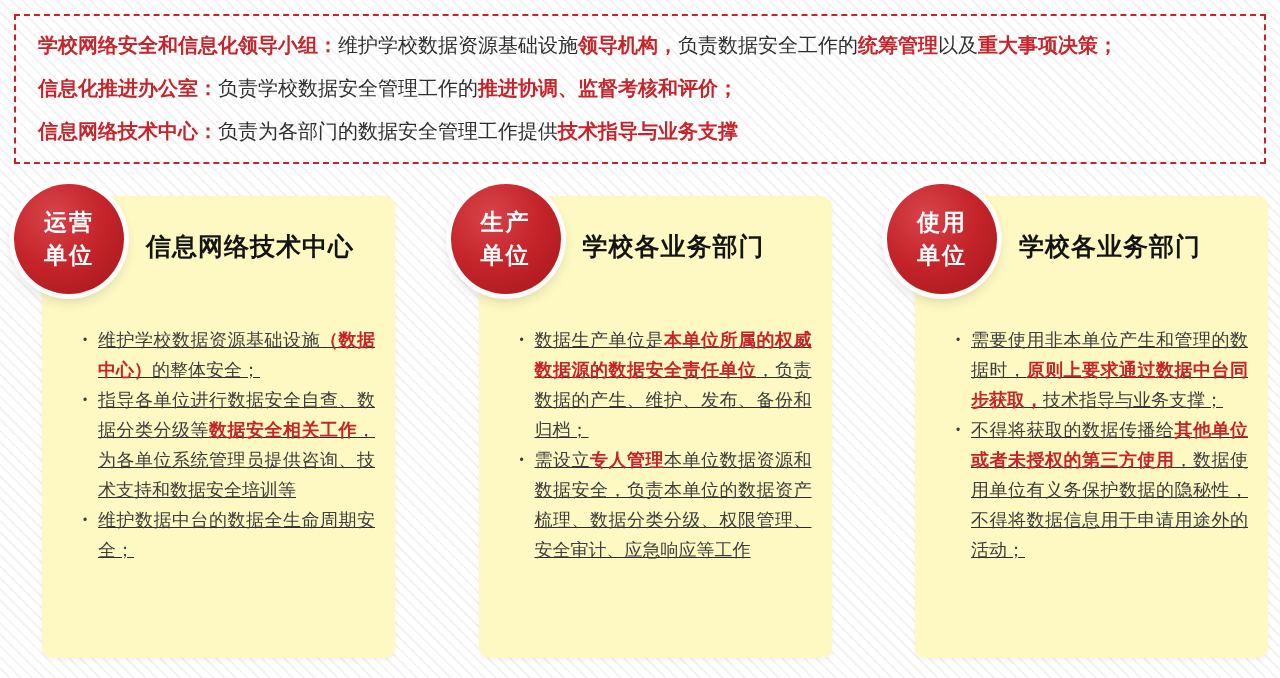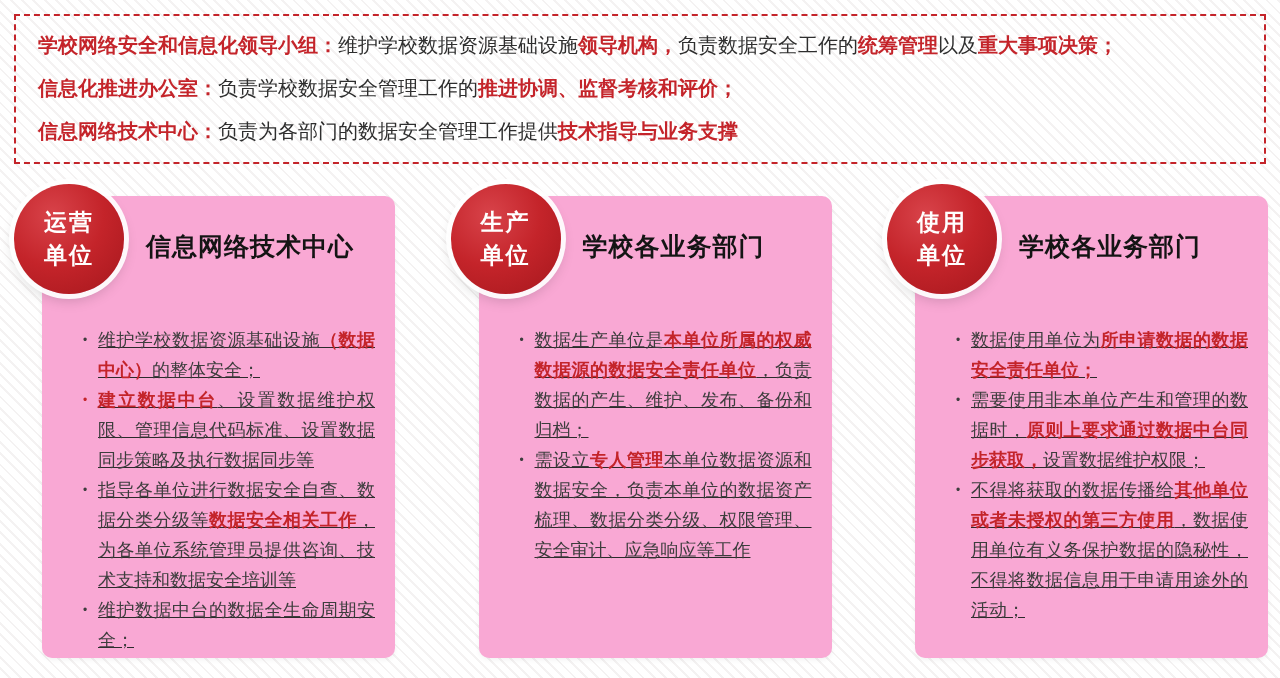--- a/index.html
+++ b/index.html
@@ -32,21 +32,21 @@
   
   .columns {
     display: flex;
     justify-content: space-between;
     padding: 0 12px 0 42px;
     margin-top: 32px;
   }
   .column { position: relative; width: 353px; }
 
   .card {
-    background: #f9a8d4;
+    background: #fef9c3;
     border-radius: 10px;
     height: 462px;
     padding: 0;
     box-shadow: 0 2px 5px rgba(0,0,0,0.05);
   }
   .card-title {
     margin: 0;
     padding: 34px 6px 0 104px;
     font-size: 25px;
     font-weight: 700;
@@ -113,21 +113,20 @@
 
     <section class="column">
       <div class="badge">
         <span>运营</span>
         <span>单位</span>
       </div>
       <div class="card">
         <h2 class="card-title">信息网络技术中心</h2>
         <ul class="bullets">
           <li class="bullet"><span>维护学校数据资源基础设施</span><span class="em">（数据中心）</span><span>的整体安全；</span></li>
-          <li class="bullet marker-red"><span class="em">建立数据中台</span><span>、设置数据维护权限、管理信息代码标准、设置数据同步策略及执行数据同步等</span></li>
           <li class="bullet"><span>指导各单位进行数据安全自查、数据分类分级等</span><span class="em">数据安全相关工作</span><span>，为各单位系统管理员提供咨询、技术支持和数据安全培训等</span></li>
           <li class="bullet"><span>维护数据中台的数据全生命周期安全；</span></li>
         </ul>
       </div>
     </section>
 
     <section class="column">
       <div class="badge">
         <span>生产</span>
         <span>单位</span>
@@ -142,21 +141,20 @@
     </section>
 
     <section class="column">
       <div class="badge">
         <span>使用</span>
         <span>单位</span>
       </div>
       <div class="card">
         <h2 class="card-title">学校各业务部门</h2>
         <ul class="bullets">
-          <li class="bullet"><span>数据使用单位为</span><span class="em">所申请数据的数据安全责任单位；</span></li>
-          <li class="bullet"><span>需要使用非本单位产生和管理的数据时，</span><span class="em">原则上要求通过数据中台同步获取，</span><span>设置数据维护权限；</span></li>
+          <li class="bullet"><span>需要使用非本单位产生和管理的数据时，</span><span class="em">原则上要求通过数据中台同步获取，</span><span>技术指导与业务支撑；</span></li>
           <li class="bullet"><span>不得将获取的数据传播给</span><span class="em">其他单位或者未授权的第三方使用</span><span>，数据使用单位有义务保护数据的隐秘性，不得将数据信息用于申请用途外的活动；</span></li>
         </ul>
       </div>
     </section>
 
   </div>
 </div>
 
 </body></html>

